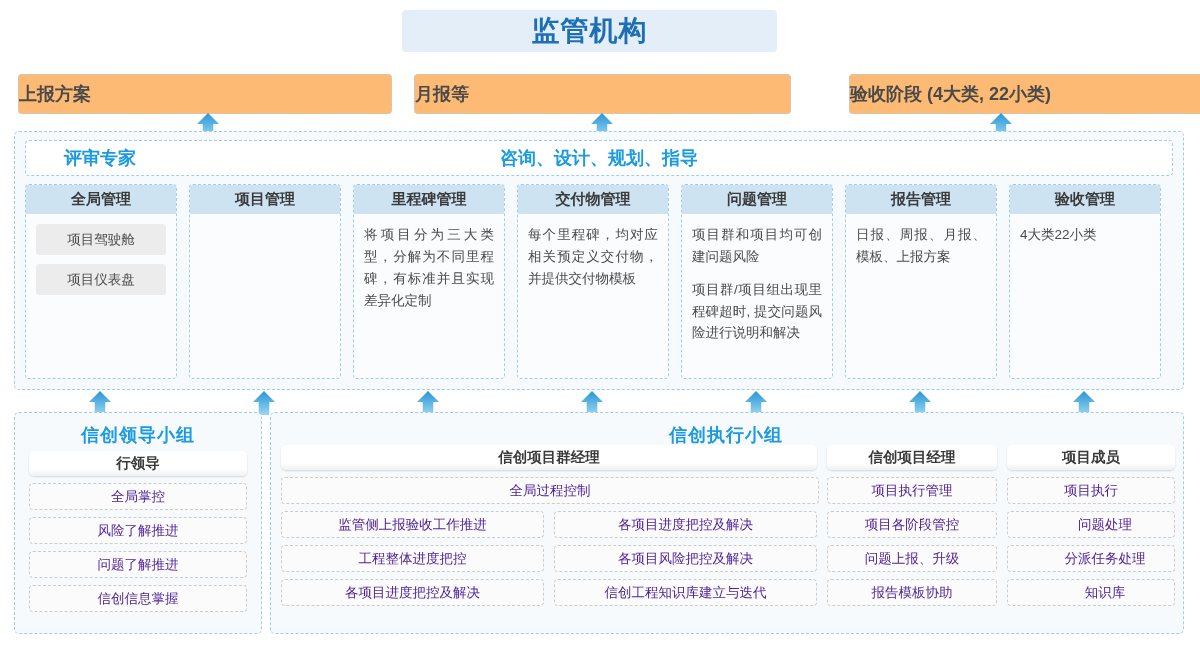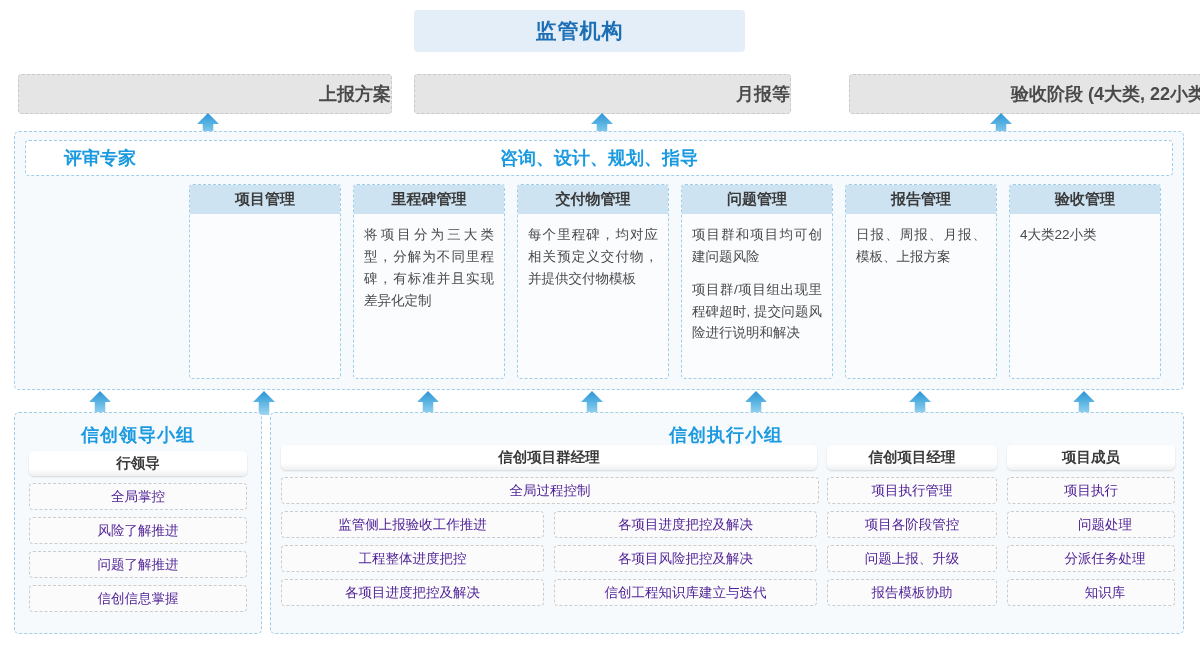--- a/index.html
+++ b/index.html
@@ -14,31 +14,31 @@
   .canvas{position:relative;width:1200px;height:650px;}
 
   
   .box-solid{
     background:#e4eef8;
     border-radius:4px;
     display:flex;align-items:center;justify-content:center;
     font-weight:bold;
   }
   .box-dash{
-    background:#e5e5e5;
+    background:#fdba74;
     border:1px dashed #c9c9c9;
     border-radius:4px;
-    display:flex;align-items:center;justify-content:flex-end;
+    display:flex;align-items:center;justify-content:flex-start;
     color:#4a4a4a;
   }
 
   
   #regulator{
-    position:absolute;left:414px;top:10px;width:331px;height:42px;
-    font-size:21px;color:#1c6fb5;letter-spacing:1px;
+    position:absolute;left:402px;top:10px;width:375px;height:42px;
+    font-size:28px;color:#1c6fb5;letter-spacing:1px;
   }
 
   
   .top-report{position:absolute;top:74px;height:38px;font-size:18px;font-weight:bold;}
   #rep-0{left:18px;width:372px;}
   #rep-1{left:414px;width:375px;}
   #rep-2{left:849px;width:362px;}
 
   
   .arrow{
@@ -170,20 +170,27 @@
   <div class="arrow r1" style="left:197px;"></div>
   <div class="arrow r1" style="left:591px;"></div>
   <div class="arrow r1" style="left:990px;"></div>
 
   <div id="mid-wrap">
     <div id="mid-head">
       <span class="left-t">评审专家</span>
       <span class="center-t">咨询、设计、规划、指导</span>
     </div>
 
+    <div class="mcol" style="left:10px;">
+      <div class="hd">全局管理</div>
+      <div class="body">
+        <div class="pill">项目驾驶舱</div>
+        <div class="pill">项目仪表盘</div>
+      </div>
+    </div>
 
     <div class="mcol" style="left:174px;">
       <div class="hd">项目管理</div>
     </div>
 
     <div class="mcol" style="left:338px;">
       <div class="hd">里程碑管理</div>
       <div class="body">
         <div class="para">将项目分为三大类型，分解为不同里程碑，有标准并且实现差异化定制</div>
       </div>

